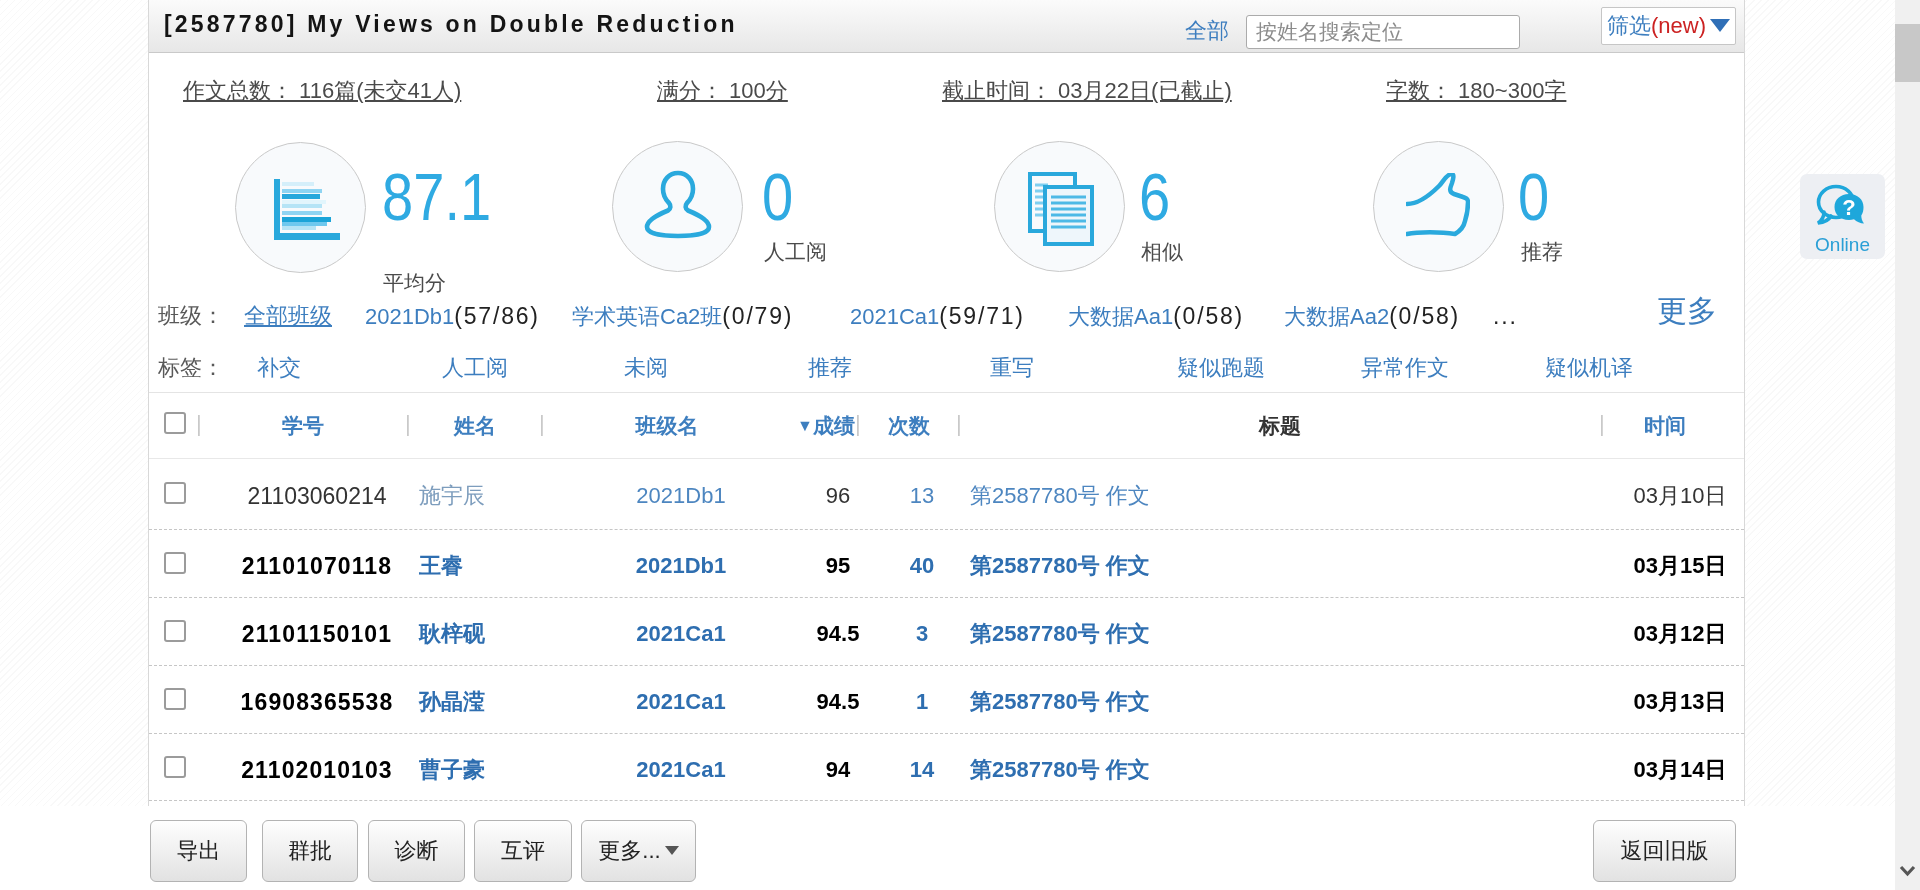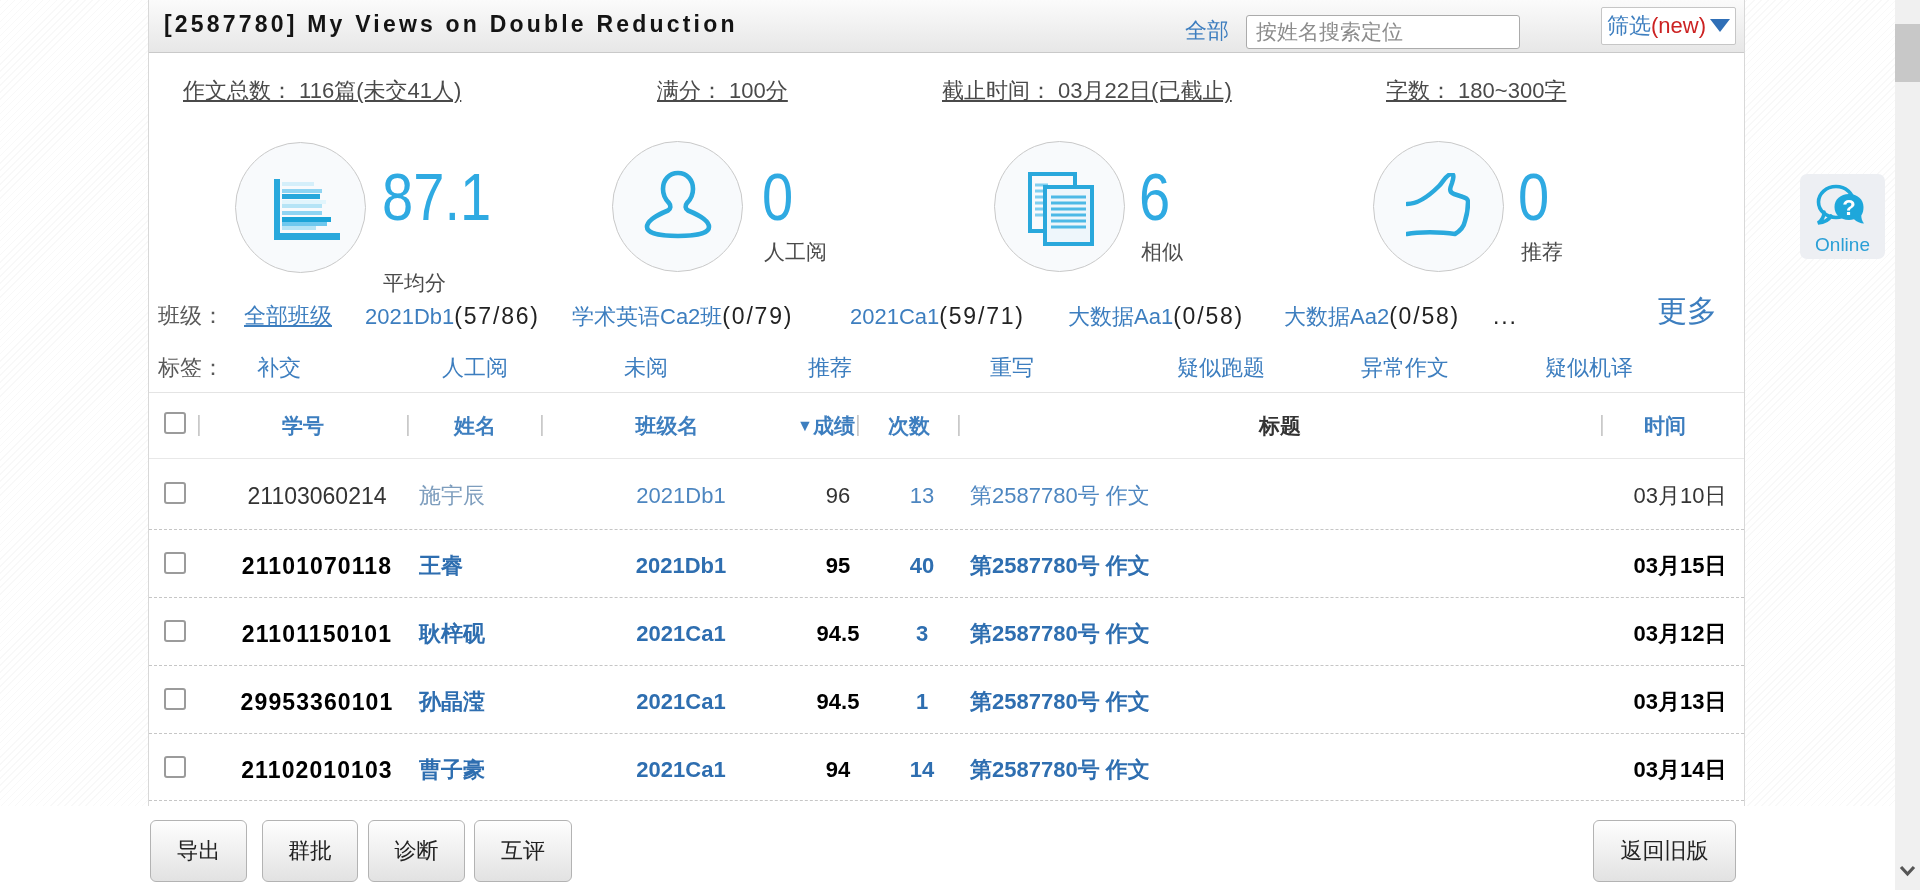--- a/index.html
+++ b/index.html
@@ -197,21 +197,21 @@
     <div class="cb" style="left:15px; top:620px;"></div>
     <span class="cell bold ctr num" style="left:154px; top:621px;">21101150101</span>
     <span class="cell bold bl2" style="left:256px; top:621px;">耿梓砚</span>
     <span class="cell bold ctr bl2" style="left:518px; top:621px;">2021Ca1</span>
     <span class="cell bold ctr" style="left:675px; top:621px;">94.5</span>
     <span class="cell bold ctr bl2" style="left:759px; top:621px;">3</span>
     <span class="cell bold bl2" style="left:807px; top:621px;">第2587780号 作文</span>
     <span class="cell bold ctr" style="left:1517px; top:621px;">03月12日</span>
 
     <div class="cb" style="left:15px; top:688px;"></div>
-    <span class="cell bold ctr num" style="left:154px; top:689px;">29953360101</span>
+    <span class="cell bold ctr num" style="left:154px; top:689px;">16908365538</span>
     <span class="cell bold bl2" style="left:256px; top:689px;">孙晶滢</span>
     <span class="cell bold ctr bl2" style="left:518px; top:689px;">2021Ca1</span>
     <span class="cell bold ctr" style="left:675px; top:689px;">94.5</span>
     <span class="cell bold ctr bl2" style="left:759px; top:689px;">1</span>
     <span class="cell bold bl2" style="left:807px; top:689px;">第2587780号 作文</span>
     <span class="cell bold ctr" style="left:1517px; top:689px;">03月13日</span>
 
     <div class="cb" style="left:15px; top:756px;"></div>
     <span class="cell bold ctr num" style="left:154px; top:757px;">21102010103</span>
     <span class="cell bold bl2" style="left:256px; top:757px;">曹子豪</span>
@@ -219,20 +219,21 @@
     <span class="cell bold ctr" style="left:675px; top:757px;">94</span>
     <span class="cell bold ctr bl2" style="left:759px; top:757px;">14</span>
     <span class="cell bold bl2" style="left:807px; top:757px;">第2587780号 作文</span>
     <span class="cell bold ctr" style="left:1517px; top:757px;">03月14日</span>
   </div>
 
   <div class="btn" style="left:150px; width:97px;">导出</div>
   <div class="btn" style="left:262px; width:96px;">群批</div>
   <div class="btn" style="left:368px; width:97px;">诊断</div>
   <div class="btn" style="left:474px; width:98px;">互评</div>
+  <div class="btn" style="left:581px; width:115px;">更多...<span style="display:inline-block;width:0;height:0;border-left:7px solid transparent;border-right:7px solid transparent;border-top:9px solid #555;vertical-align:middle;margin-left:4px;margin-top:-4px;"></span></div>
   <div class="btn" style="left:1593px; width:143px;">返回旧版</div>
 
   <div id="online">
     <svg width="52" height="46" viewBox="0 0 52 46" style="position:absolute;left:16px;top:10px;">
       <ellipse cx="20" cy="18" rx="17.5" ry="15.5" fill="none" stroke="#1ea7db" stroke-width="3.6"></ellipse>
       <path d="M8 28 C 8 33, 5 37, 2 39 C 8 38.5, 13 35.5, 15 32" fill="none" stroke="#1ea7db" stroke-width="3.6" stroke-linecap="round"></path>
       <path d="M33 10 C 24.5 10, 18.5 15.5, 18.5 23 C 18.5 30.5, 24.5 36, 33 36 C 34.5 36, 36.5 35.7, 38 35.2 C 40.5 37.5, 44.5 39.5, 48 39.5 C 46 37, 45.2 33.8, 45.3 31.5 C 47 29, 47.5 26, 47.5 23 C 47.5 15.5, 41.5 10, 33 10 Z" fill="#1ea7db"></path>
       <text x="33" y="31" font-size="22" font-weight="bold" fill="#fff" text-anchor="middle" font-family="Liberation Sans, sans-serif">?</text>
     </svg>
     <div class="t">Online</div>

